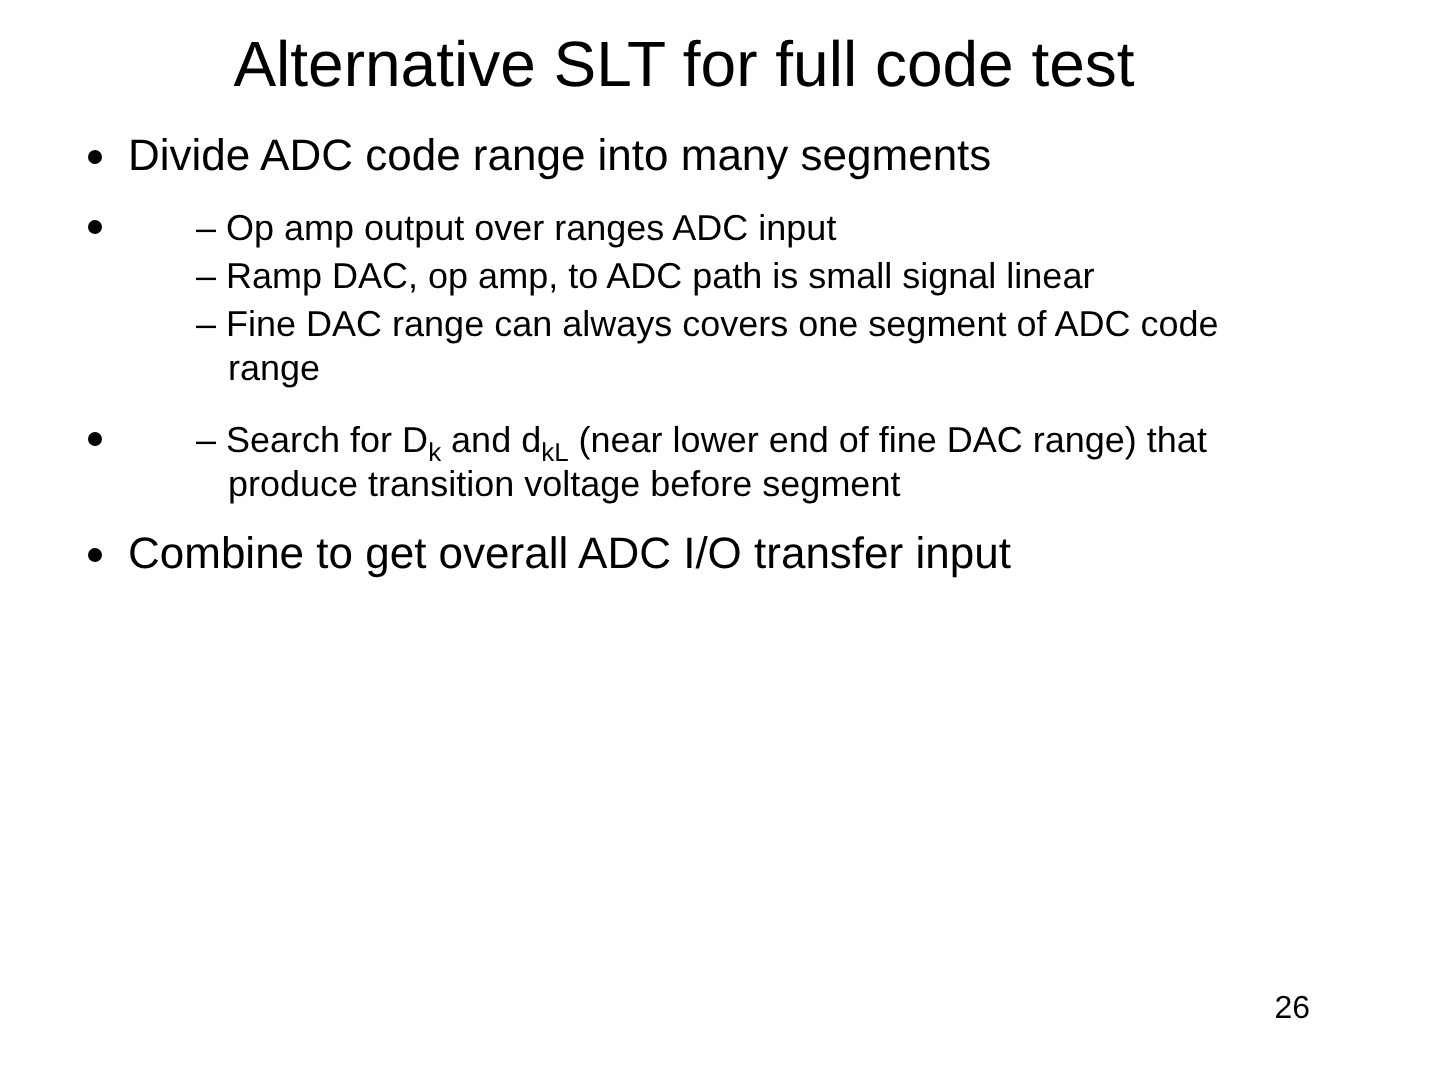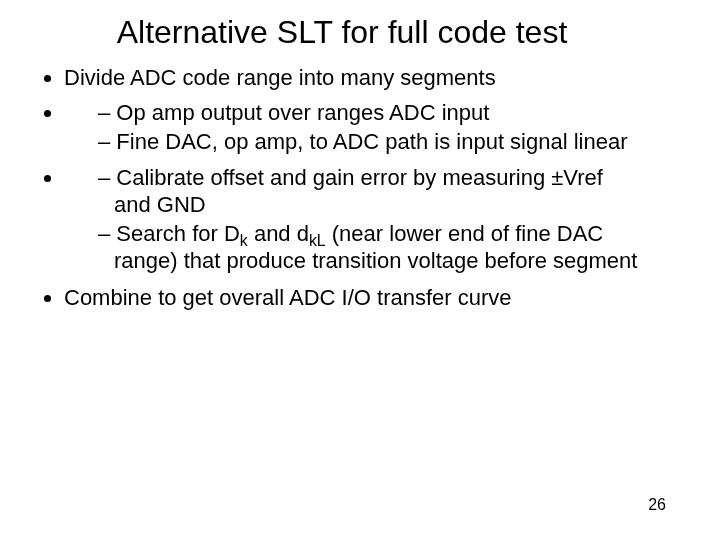--- a/index.html
+++ b/index.html
@@ -35,32 +35,32 @@
     font-size: 22px;
     line-height: 1.22;
     margin: 0 0 2px 0;
   }
   ul.sub {
     margin: 8px 0 10px 0;
     padding: 0 0 0 34px;
     list-style: none;
   }
   ul.sub > li {
-    font-size: 22px;
+    font-size: 18px;
     line-height: 1.22;
     margin: 0 0 2px 0;
     text-indent: -16px;
     padding-left: 16px;
   }
   ul.sub > li::before {
     content: "–  ";
   }
   .pagenum {
     position: absolute;
-    right: 18px;
+    right: 29px;
     bottom: 26px;
     font-size: 16px;
   }
   sub {
     font-size: 0.72em;
     vertical-align: sub;
     line-height: 0;
   }
 </style>
 </head>
@@ -70,30 +70,30 @@
 
   <h1 class="title">Alternative SLT for full code test</h1>
 
   <ul class="top">
 
     <li>Divide ADC code range into many segments</li>
 
     <li>
       <ul class="sub">
         <li>Op amp output over ranges ADC input</li>
-        <li>Fine DAC, op amp, to ADC path is input signal linear</li>
+        <li>Ramp DAC, op amp, to ADC path is small signal linear</li>
+        <li>Fine DAC range can always covers one segment of ADC code range</li>
       </ul>
     </li>
 
     <li>
       <ul class="sub">
-        <li>Calibrate offset and gain error by measuring ±Vref and GND</li>
         <li><span>Search for D</span><sub>k</sub><span> and d</span><sub>kL</sub><span> (near lower end of fine DAC range) that produce transition voltage before segment</span></li>
       </ul>
     </li>
 
-    <li>Combine to get overall ADC I/O transfer curve</li>
+    <li>Combine to get overall ADC I/O transfer input</li>
 
   </ul>
 
   <div class="pagenum">26</div>
 
 </div>
 
 </body></html>

